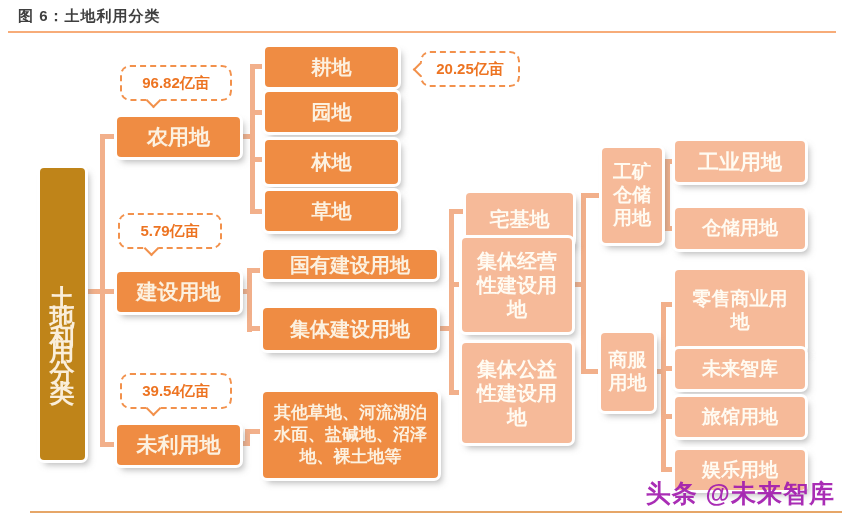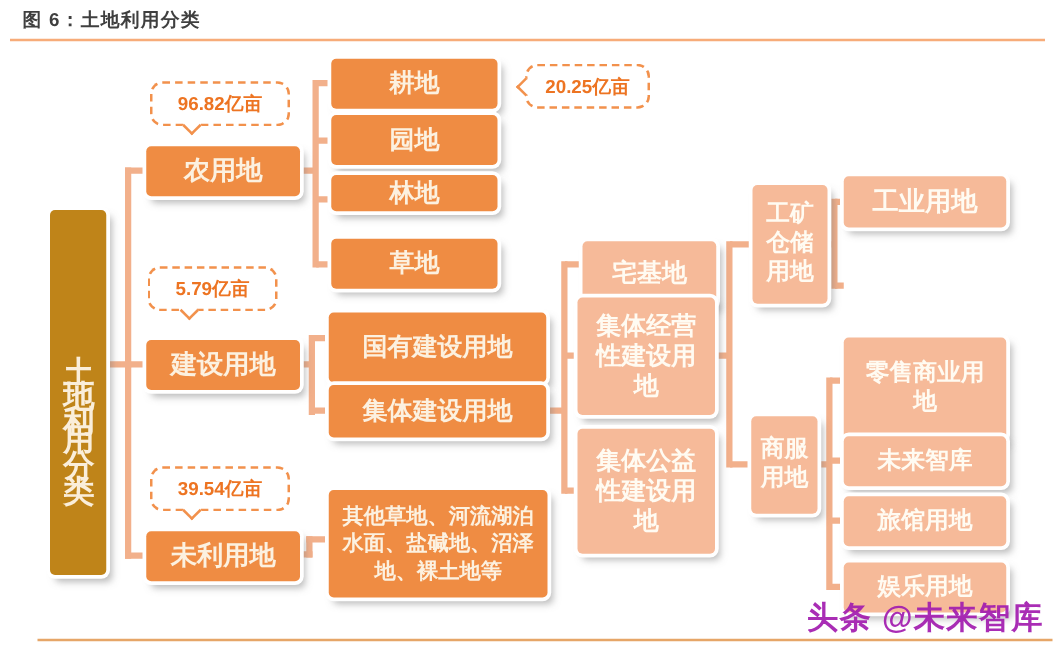--- a/index.html
+++ b/index.html
@@ -109,44 +109,45 @@
     <span class="tail tail-down"></span>
   </div>
   <div class="box" style="left:117px;top:117px;width:123px;height:40px;font-size:21px;">农用地</div>
 
   <div class="box" style="left:265px;top:47px;width:133px;height:40px;">耕地</div>
   <div class="callout" style="left:420px;top:51px;width:100px;height:36px;">
     <span>20.25亿亩</span>
     <span class="tail tail-left"></span>
   </div>
   <div class="box" style="left:265px;top:92px;width:133px;height:40px;">园地</div>
-  <div class="box" style="left:265px;top:140px;width:133px;height:29px;">林地</div>
+  <div class="box" style="left:265px;top:140px;width:133px;height:44px;">林地</div>
   <div class="box" style="left:265px;top:191px;width:133px;height:40px;">草地</div>
 
   <div class="callout" style="left:118px;top:213px;width:104px;height:36px;">
     <span>5.79亿亩</span>
     <span class="tail tail-down"></span>
   </div>
   <div class="box" style="left:117px;top:272px;width:123px;height:40px;font-size:21px;">建设用地</div>
-  <div class="box" style="left:263px;top:250px;width:174px;height:56px;">国有建设用地</div>
+  <div class="box" style="left:263px;top:250px;width:174px;height:29px;">国有建设用地</div>
   <div class="box" style="left:263px;top:308px;width:174px;height:42px;">集体建设用地</div>
 
   <div class="callout" style="left:120px;top:373px;width:112px;height:36px;">
     <span>39.54亿亩</span>
     <span class="tail tail-down"></span>
   </div>
   <div class="box" style="left:117px;top:425px;width:123px;height:40px;font-size:21px;">未利用地</div>
   <div class="box" style="left:263px;top:392px;width:175px;height:86px;font-size:17px;padding:0 8px;line-height:1.3;">其他草地、河流湖泊水面、盐碱地、沼泽地、裸土地等</div>
 
   <div class="box box-light" style="left:466px;top:193px;width:107px;height:52px;">宅基地</div>
   <div class="box box-light" style="left:462px;top:238px;width:110px;height:94px;padding:0 12px;">集体经营性建设用地</div>
   <div class="box box-light" style="left:462px;top:343px;width:110px;height:100px;padding:0 12px;">集体公益性建设用地</div>
 
   <div class="box box-light" style="left:602px;top:148px;width:60px;height:95px;font-size:19px;padding:0 8px;">工矿仓储用地</div>
   <div class="box box-light" style="left:675px;top:141px;width:130px;height:41px;font-size:21px;">工业用地</div>
+  <div class="box box-light" style="left:675px;top:208px;width:130px;height:41px;font-size:19px;">仓储用地</div>
 
   <div class="box box-light" style="left:601px;top:333px;width:53px;height:78px;font-size:19px;padding:0 4px;">商服用地</div>
   <div class="box box-light" style="left:675px;top:270px;width:130px;height:82px;font-size:19px;padding:0 16px;">零售商业用地</div>
   <div class="box box-light" style="left:675px;top:349px;width:130px;height:40px;font-size:19px;">未来智库</div>
   <div class="box box-light" style="left:675px;top:397px;width:130px;height:40px;font-size:19px;">旅馆用地</div>
   <div class="box box-light" style="left:675px;top:450px;width:130px;height:40px;font-size:19px;">娱乐用地</div>
 
   <div class="watermark">头条 @未来智库</div>
   <div class="bottom-rule"></div>
 

